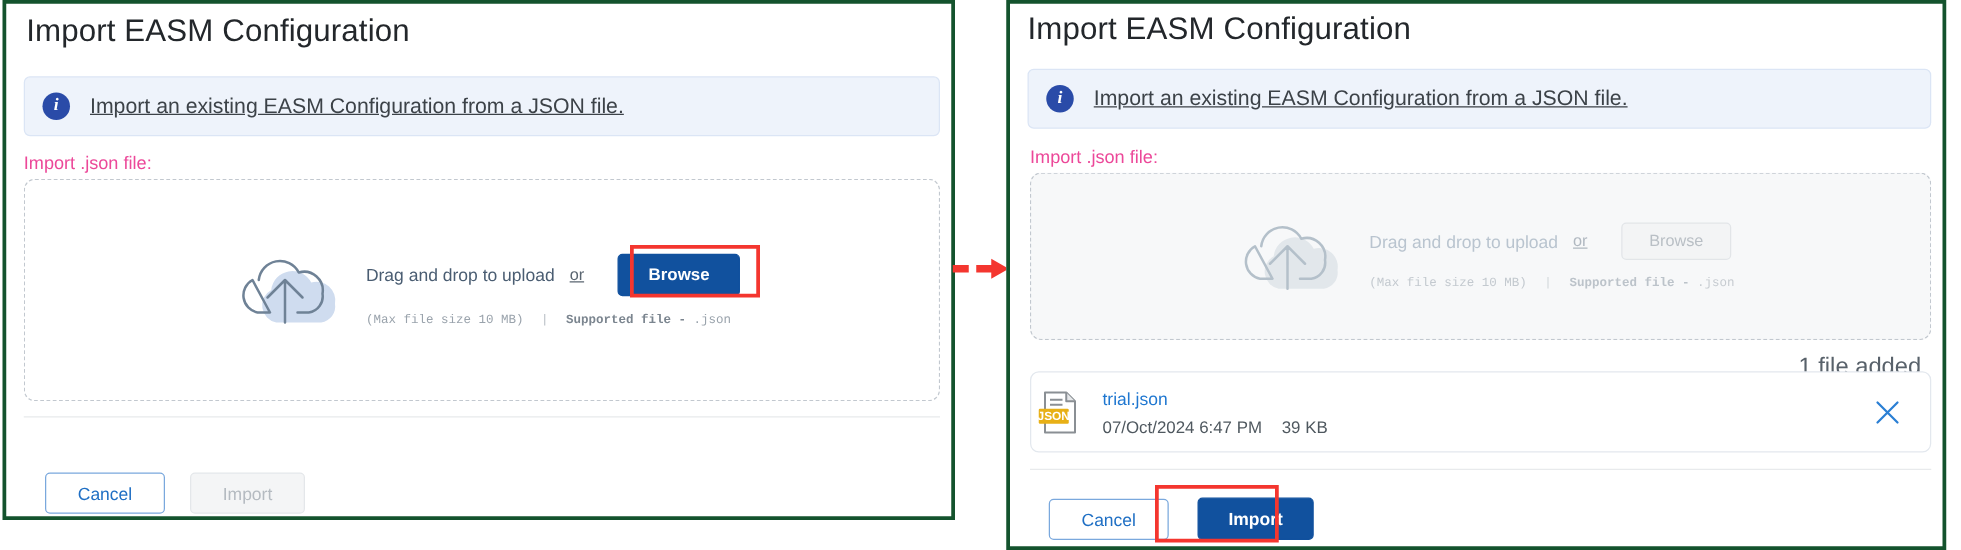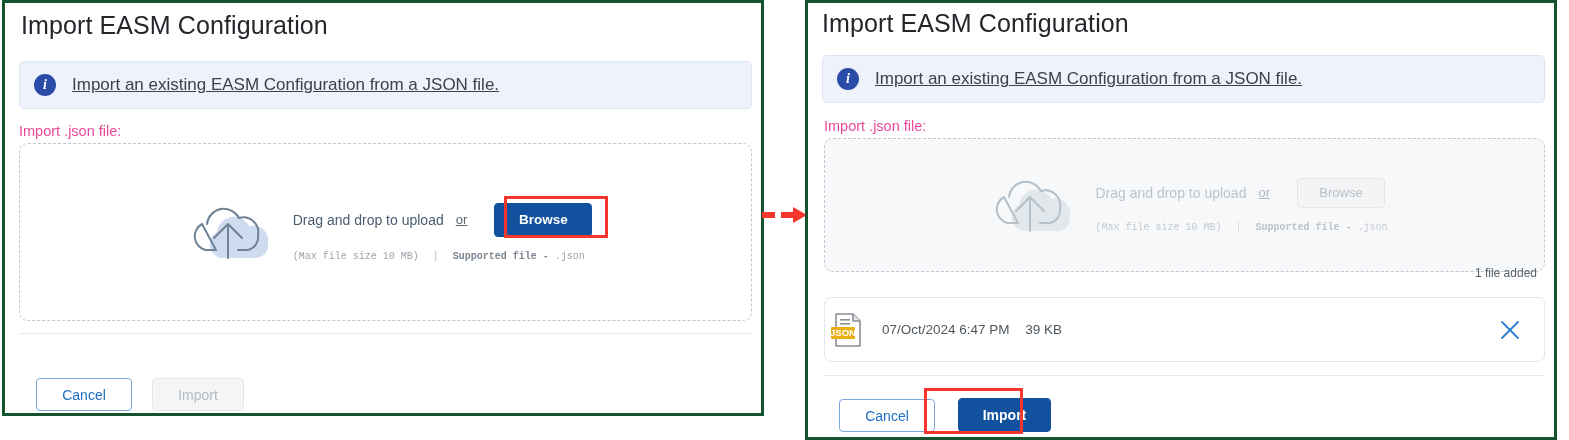--- a/index.html
+++ b/index.html
@@ -227,22 +227,22 @@
     box-sizing: border-box;
     pointer-events: none;
   }
   .hl-browse { left: 504px; top: 196px; width: 104px; height: 42px; }
   .hl-import-right { left: 924px; top: 388px; width: 99px; height: 46px; }
 
   
   .file-count {
     position: absolute;
     right: 17px;
-    top: 263px;
-    font-size: 12px;
+    top: 280px;
+    font-size: 19px;
     color: #58616a;
   }
   .file-row {
     position: absolute;
     left: 16px;
     top: 294px;
     width: 721px;
     height: 65px;
     box-sizing: border-box;
     background: #ffffff;
@@ -440,20 +440,21 @@
           <svg width="36" height="40" viewBox="0 0 36 40">
             <path d="M7 4 L24 4 L31 11 L31 36 L7 36 Z" fill="#ffffff" stroke="#8a8f94" stroke-width="1.6" stroke-linejoin="round"></path>
             <path d="M24 4 L24 11 L31 11" fill="#e6e8ea" stroke="#8a8f94" stroke-width="1.6" stroke-linejoin="round"></path>
             <rect x="11" y="9" width="10" height="1.6" fill="#8a8f94"></rect>
             <rect x="11" y="13" width="10" height="1.6" fill="#8a8f94"></rect>
             <rect x="2" y="17" width="24" height="12" rx="1" fill="#e8b016"></rect>
             <text x="14" y="26" font-family="Liberation Sans, sans-serif" font-size="9.5" font-weight="700" fill="#ffffff" text-anchor="middle">JSON</text>
           </svg>
         </div>
         <div class="file-meta">
+          <div class="file-name">trial.json</div>
           <div class="file-sub">
             <span>07/Oct/2024 6:47 PM</span>
             <span class="size">39 KB</span>
           </div>
         </div>
         <div class="file-close">
           <svg width="24" height="24" viewBox="0 0 24 24">
             <path d="M4 4 L20 20 M20 4 L4 20" stroke="#2b7fd4" stroke-width="1.8" stroke-linecap="round"></path>
           </svg>
         </div>

